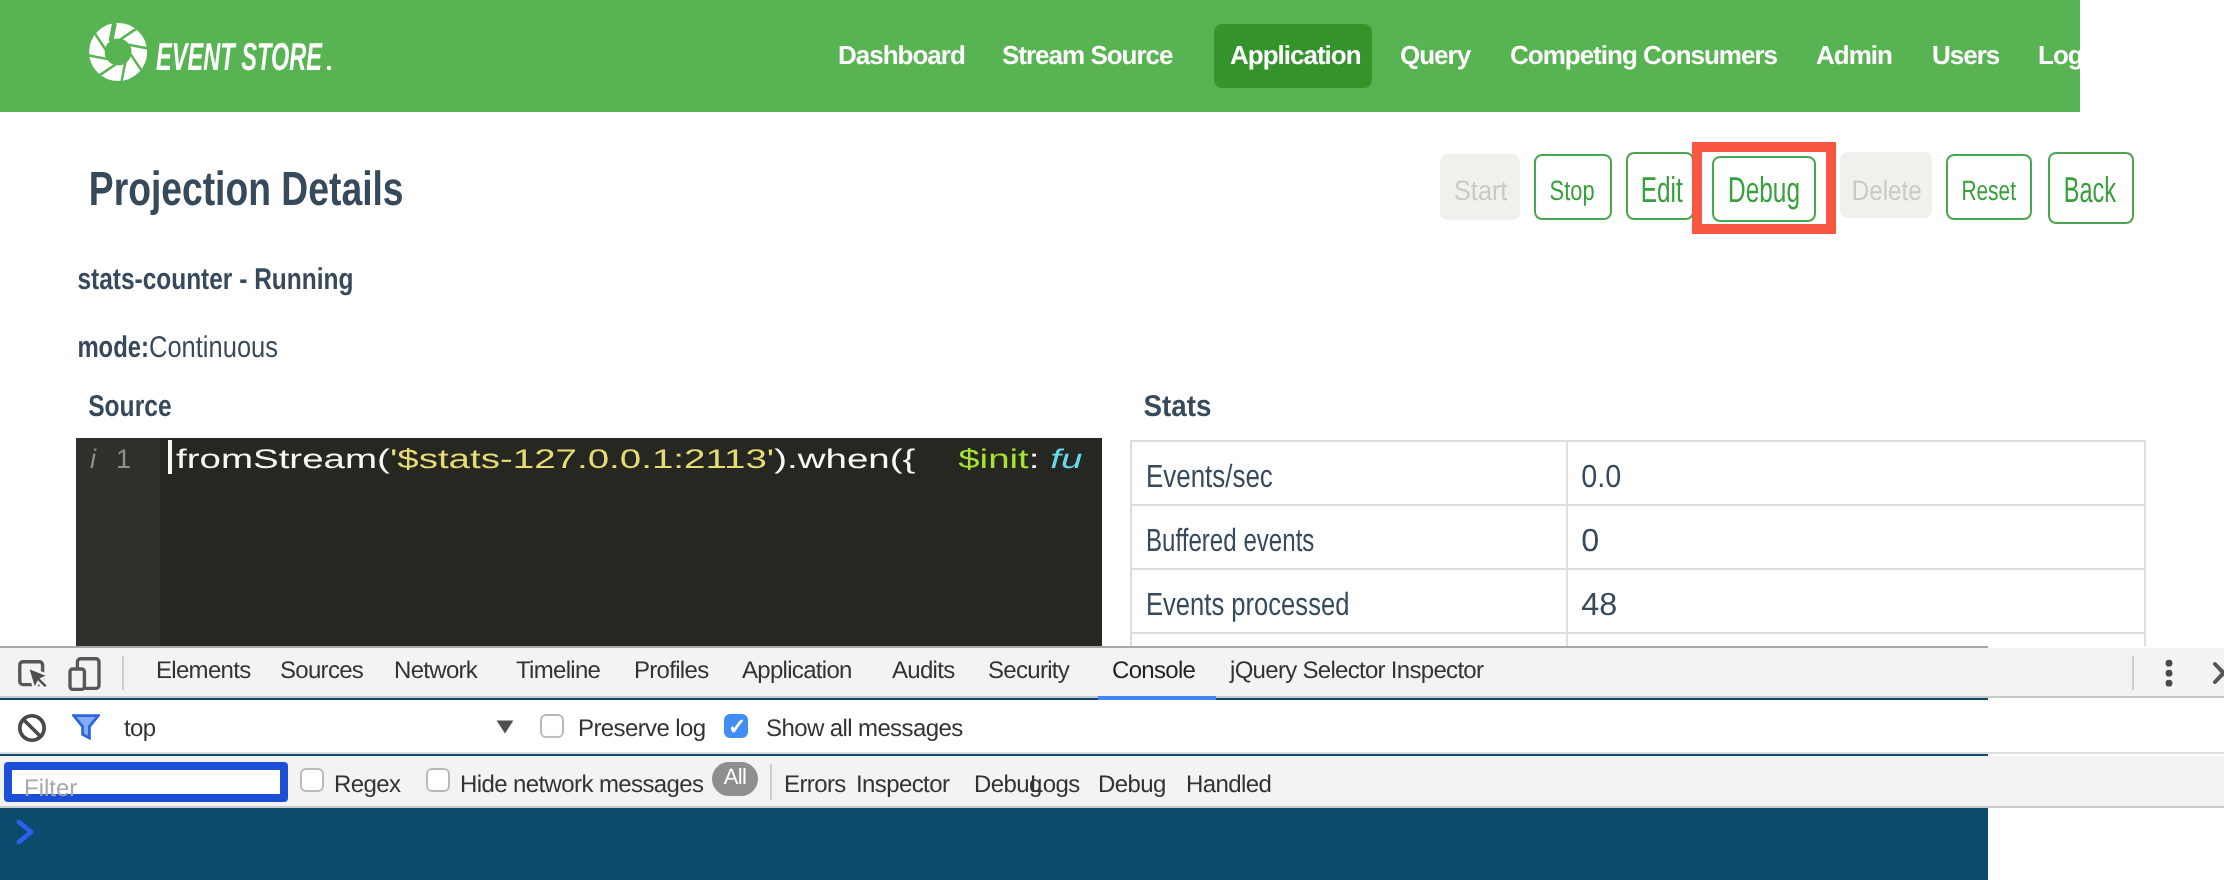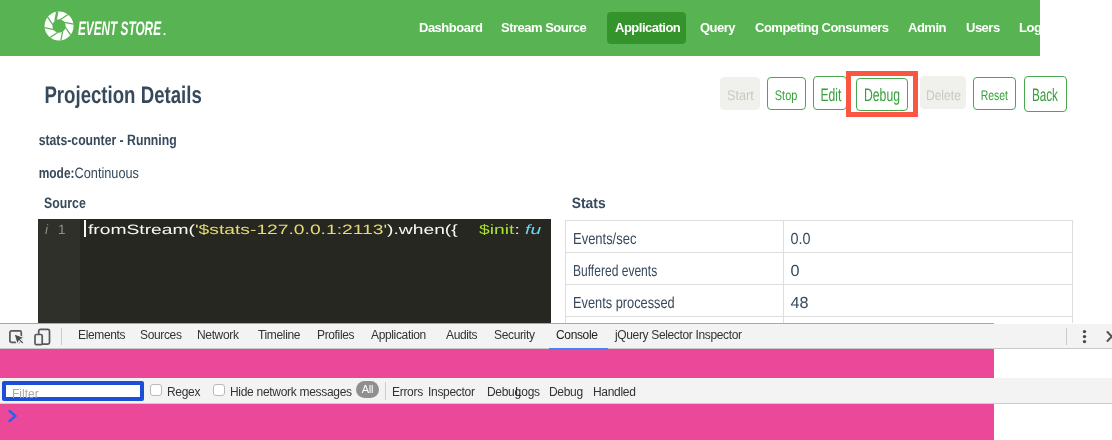--- a/index.html
+++ b/index.html
@@ -18,21 +18,21 @@
   .btn { position:absolute; border:1px solid #4aa64f; border-radius:4px; background:#fff; }
   .btn-dis { border-color:#f0f0ec; background:#f0f0ec; }
   #redbox { left:846px; top:71px; width:72px; height:46px; border:5.5px solid #fa5743; }
   
   #editor { left:38px; top:219px; width:513px; height:104px; background:#272722; }
   #gutter { left:38px; top:219px; width:42px; height:104px; background:#30302a; }
   #cursor { left:84px; top:220px; width:1.5px; height:17px; background:#f8f8f0; }
   
   .tline { position:absolute; background:#ddd; }
   
-  #dt { left:0; top:323px; width:994px; height:117px; background:#ec4899;
+  #dt { left:0; top:323px; width:994px; height:117px; background:#0c4a6e;
     border-top:1px solid #a8a8a8; font-size:12px; color:#333;padding-left:47px; }
   #dtrow1 { position:absolute; left:0; top:0; width:1112px; height:25px; background:#f3f3f3;
     border-bottom:1px solid #c9c9c9; }
   #dtrow2 { position:absolute; left:0; top:26px; width:1112px; height:27px; background:#fff;
     border-bottom:1px solid #ddd; }
   #dtrow3 { position:absolute; left:0; top:54px; width:1112px; height:26px; background:#f3f3f3;
     border-bottom:1px solid #ccc; }
   .tab { position:absolute; top:4px; letter-spacing:-0.35px; color:#333; }
   #contab { border-bottom:2px solid #4285f4; padding-bottom:6px; padding-left:7px; padding-right:10px; margin-left:-7px; color:#222; }
   .vsep { position:absolute; background:#ccc; width:1px; }
@@ -160,20 +160,39 @@
       <svg class="abs" style="left:1080px;top:4px" width="32" height="18" viewBox="0 0 32 18">
         <circle cx="4.5" cy="3.6" r="1.7" fill="#4a4a4a"></circle>
         <circle cx="4.5" cy="8.6" r="1.7" fill="#4a4a4a"></circle>
         <circle cx="4.5" cy="13.6" r="1.7" fill="#4a4a4a"></circle>
         <g stroke="#555" stroke-width="2" stroke-linecap="round">
           <line x1="27.5" y1="4" x2="36" y2="13"></line>
           <line x1="36" y1="4" x2="27.5" y2="13"></line>
         </g>
       </svg>
     </div>
+    <div id="dtrow2">
+      <svg class="abs" style="left:9px;top:7px" width="14" height="14" viewBox="0 0 14 14">
+        <circle cx="7" cy="7" r="6.1" fill="none" stroke="#4a4a4a" stroke-width="1.8"></circle>
+        <line x1="2.7" y1="2.7" x2="11.3" y2="11.3" stroke="#4a4a4a" stroke-width="1.8"></line>
+      </svg>
+      <svg class="abs" style="left:36px;top:7px" width="14" height="13" viewBox="0 0 14 13">
+        <path d="M0.8 0.8 H13.2 L8.7 6.3 V12 L5.3 10.2 V6.3 Z" fill="#85acf2" stroke="#2b66dd" stroke-width="1.4"></path>
+      </svg>
+      <div class="dtxt" style="left:62px;top:7px">top</div>
+      <svg class="abs" style="left:248px;top:10px" width="9" height="7" viewBox="0 0 9 7">
+          <path d="M0.3 0.3 H8.7 L4.5 6.7 Z" fill="#4f4f4f"></path>
+        </svg>
+      <div class="cbox" style="left:270px;top:7px"></div>
+      <div class="dtxt" style="left:289px;top:7px">Preserve log</div>
+      <div class="cbox on" style="left:362px;top:7px">
+          <span class="ck">✓</span>
+        </div>
+      <div class="dtxt" style="left:383px;top:7px">Show all messages</div>
+    </div>
     <div id="dtrow3">
       <div id="finput">Filter</div>
       <div class="cbox" style="left:150px;top:6px"></div>
       <div class="dtxt" style="left:167px;top:7px">Regex</div>
       <div class="cbox" style="left:213px;top:6px"></div>
       <div class="dtxt" style="left:230px;top:7px">Hide network messages</div>
       <div id="allpill">All</div>
       <div class="vsep" style="left:385px;top:4px;height:18px"></div>
       <div class="dtxt" style="left:392px;top:7px">Errors</div>
       <div class="dtxt" style="left:428px;top:7px">Inspector</div>

